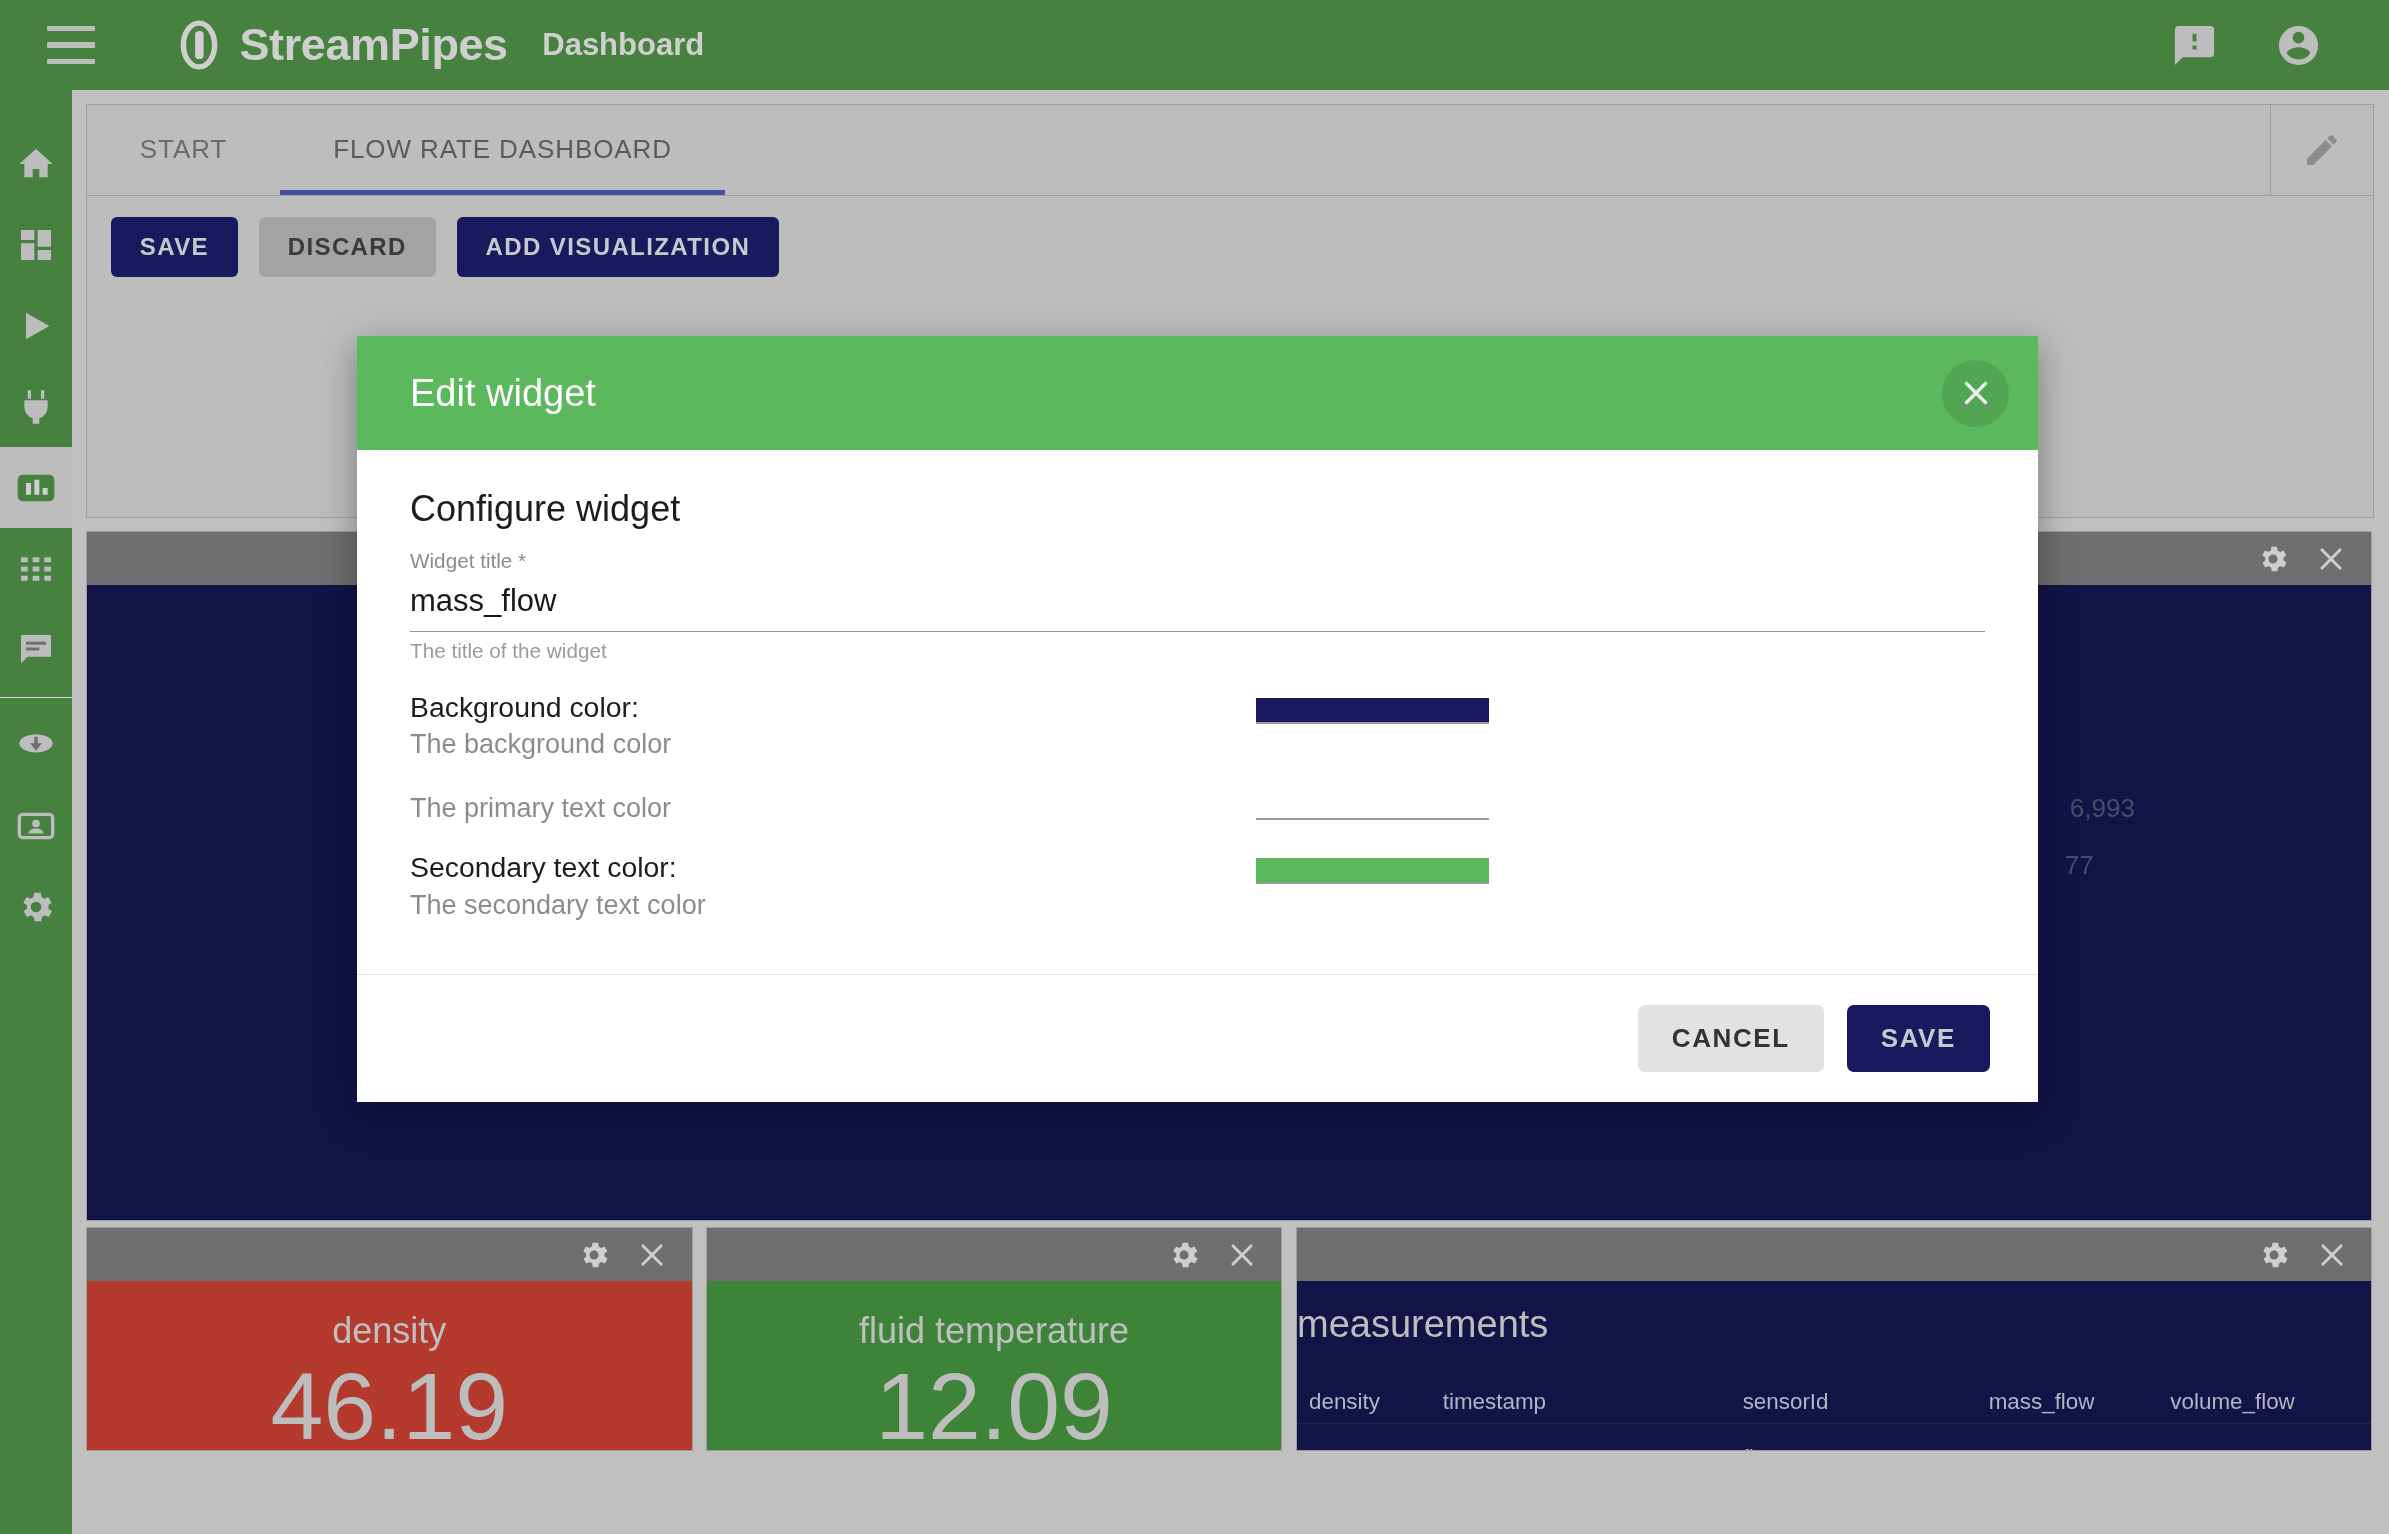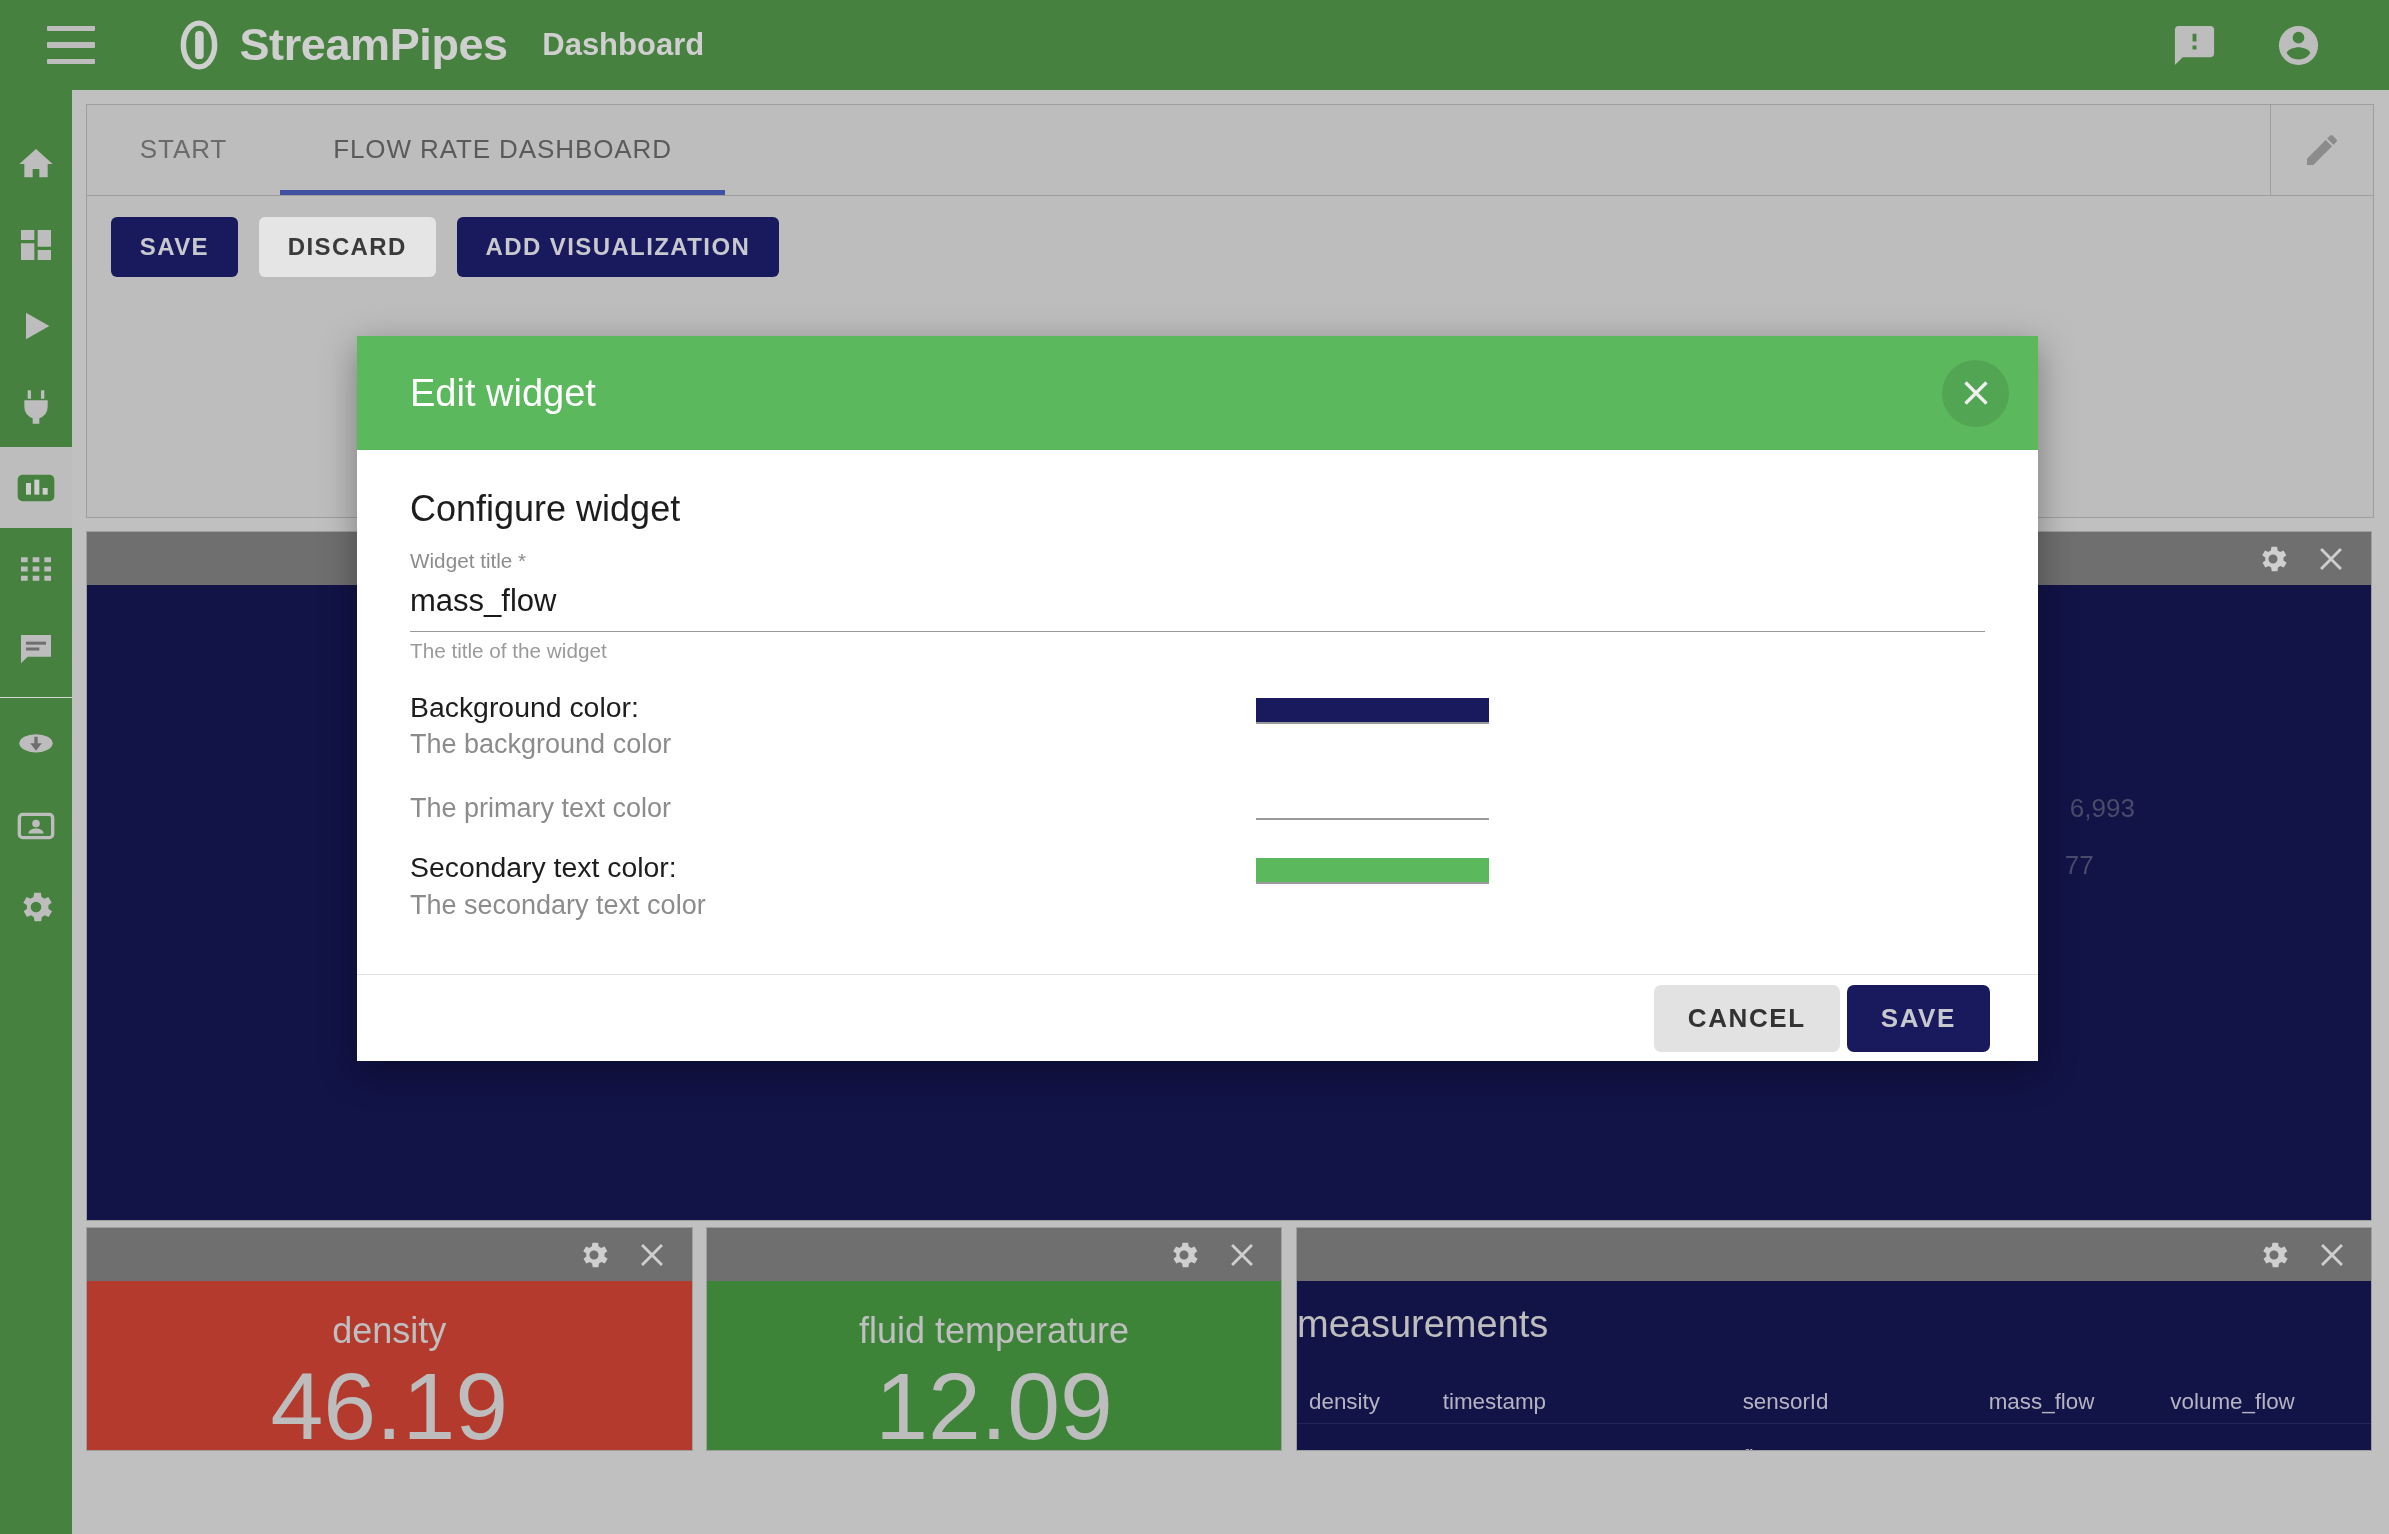--- a/index.html
+++ b/index.html
@@ -92,21 +92,21 @@
   .toolbar {
     height: 102px; display: flex; align-items: center; gap: 20.7px; padding-left: 24px;
   }
   .btn {
     height: 60px; border: none; border-radius: 6px; cursor: pointer;
     font-size: 24px; font-weight: 700; letter-spacing: 1.4px;
     font-family: "Liberation Sans", sans-serif;
     padding: 0 29px;
   }
   .btn-primary { background: #191a5e; color: #c8c8cf; }
-  .btn-grey { background: #e5e5e5; color: #3a3a3a; }
+  .btn-grey { background: #a3a3a3; color: #3a3a3a; }
 
   
   .grid-area { position: absolute; left: 0; right: 0; top: 441px; bottom: 0; }
 
   .widget {
     position: absolute;
     border: 0.9px solid #9e9e9e;
     background: #6f6f6f;
     overflow: hidden;
   }
@@ -192,22 +192,22 @@
   .row-title { font-size: 28.4px; color: #1d1d1d; }
   .row-desc { font-size: 27px; color: #8c8c8c; margin-top: 5.2px; }
   .swatch-wrap { width: 233px; margin-left: 40px; padding-top: 6.9px; }
   .swatch {
     height: 26px; width: 100%;
     border-bottom: 2.6px solid #9a9a9a;
   }
 
   .dlg-foot {
     border-top: 0.9px solid #e3e3e3;
-    height: 87px; display: flex; align-items: center; justify-content: flex-end;
-    gap: 7px; padding-right: 48px;
+    height: 128px; display: flex; align-items: center; justify-content: flex-end;
+    gap: 23px; padding-right: 48px;
   }
   .btn-dlg {
     height: 67px; border: none; border-radius: 6.9px; cursor: pointer;
     font-size: 26px; font-weight: 700; letter-spacing: 1.6px;
     font-family: "Liberation Sans", sans-serif; padding: 0 34px;
   }
   .btn-cancel { background: #e2e2e2; color: #333; }
   .btn-save { background: #191a5e; color: #c8c8cf; }
 </style>
 </head>

